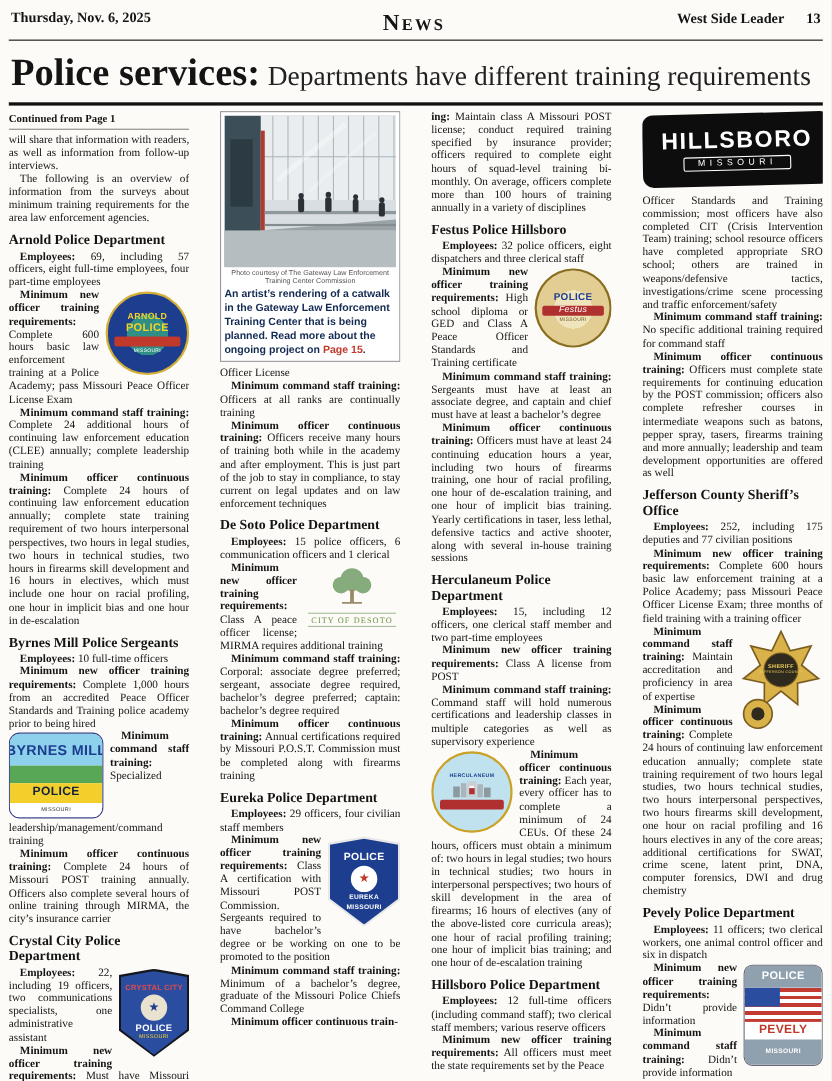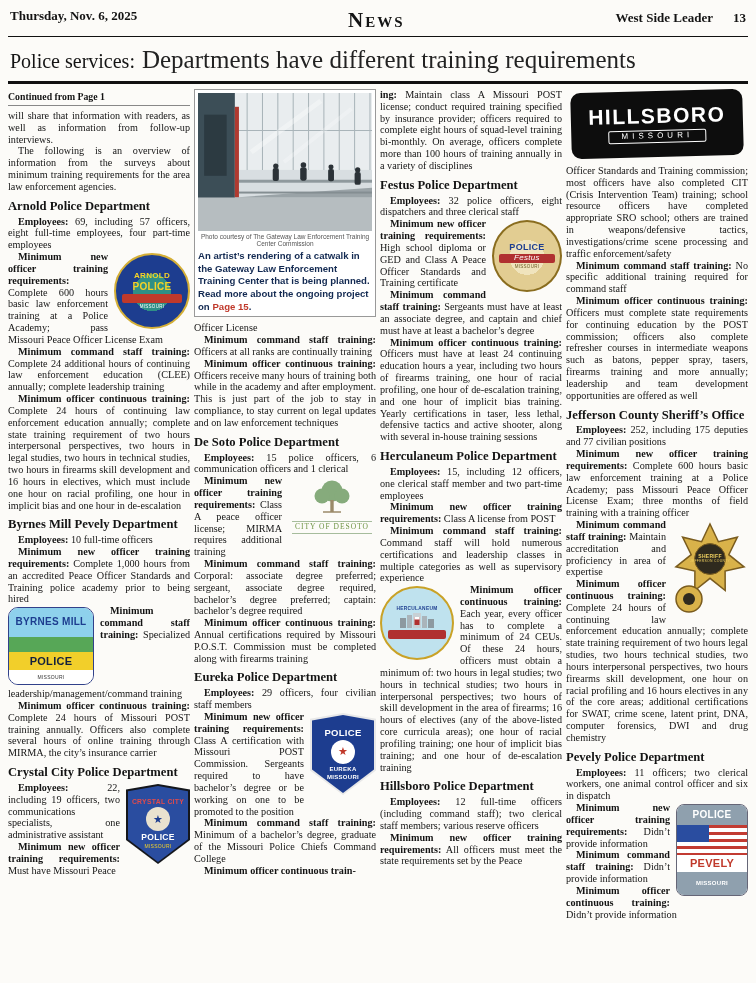--- a/index.html
+++ b/index.html
@@ -4,23 +4,23 @@
 <style>
   *{box-sizing:border-box;margin:0;padding:0}
   html,body{background:#e8e6e1}
   body{width:756px;height:983px;font-family:"Liberation Serif",serif;color:#141414}
   .page{width:756px;height:983px;background:#fcfbf8;overflow:hidden;padding:4px 8px;position:relative}
   .header-row{display:flex;justify-content:space-between;align-items:flex-start;padding:4px 2px 3px;border-bottom:1.4px solid #111}
   .hdr-date,.hdr-pub{font-weight:bold;font-size:13px}
   .hdr-section{font-variant:small-caps;font-weight:bold;font-size:21px;letter-spacing:2px}
   .hdr-page{font-weight:bold;font-size:13px;margin-left:16px}
   .headline{padding:9px 2px 7px;border-bottom:3px solid #111;white-space:nowrap;overflow:hidden}
-  .kicker{font-weight:normal;font-size:20px}
+  .kicker{font-weight:bold;font-size:35px}
   .subhead{font-size:25px;margin-left:7px;color:#222}
-  .columns{display:flex;gap:4px;padding-top:5px;height:888px}
+  .columns{display:flex;gap:28px;padding-top:5px;height:888px}
   .col{flex:1 1 0;overflow:hidden;text-align:justify;hyphens:auto}
   .continued{font-size:9.8px;font-weight:bold;padding:2px 0 3px;border-bottom:0.8px solid #888;margin-bottom:4px;text-align:left}
   .para{font-size:10.2px;line-height:1.16;text-indent:10px}
   .para.noind{text-indent:0}
   .lead{font-weight:bold}
   .sec-head{font-size:12.6px;line-height:1.1;margin:7px 0 2px;text-align:left}
   
   .photo-fig{border:1px solid #999;padding:3px;margin-bottom:5px;background:#fff}
   .photo{height:138px;background:#cfd6da;position:relative;overflow:hidden}
   .photo svg{display:block;width:100%;height:100%}
@@ -81,26 +81,26 @@
         <p class="para"><span class="lead">Employees:</span> 69, including 57 officers, eight full-time employees, four part-time employees</p>
         <div class="seal badge f-right" style="width: 76px; height: 76px; border: 2.5px solid rgb(212, 175, 55); background: radial-gradient(circle at 50% 52%, rgb(47, 143, 134) 0px, rgb(47, 143, 134) 36%, rgb(29, 61, 143) 36%);">
           <div class="bl" style="font-size: 8px; color: rgb(245, 211, 39); font-weight: bold;">ARNOLD</div>
           <div class="bl" style="font-size: 10px; color: rgb(245, 211, 39); font-weight: bold;">POLICE</div>
           <div class="ribbon" style="background: rgb(192, 57, 43);"></div>
           <div class="bl" style="font-size: 4.5px; color: rgb(255, 255, 255);">MISSOURI</div>
         </div>
         <p class="para"><span class="lead">Minimum new officer training requirements:</span> Complete 600 hours basic law enforcement training at a Police Academy; pass Missouri Peace Officer License Exam</p>
         <p class="para"><span class="lead">Minimum command staff training:</span> Complete 24 additional hours of continuing law enforcement education (CLEE) annually; complete leadership training</p>
         <p class="para"><span class="lead">Minimum officer continuous training:</span> Complete 24 hours of continuing law enforcement education annually; complete state training requirement of two hours interpersonal perspectives, two hours in legal studies, two hours in technical studies, two hours in firearms skill development and 16 hours in electives, which must include one hour on racial profiling, one hour in implicit bias and one hour in de-escalation</p>
-        <h3 class="sec-head">Byrnes Mill Pevely Department</h3>
+        <h3 class="sec-head">Byrnes Mill Police Sergeants</h3>
         <p class="para"><span class="lead">Employees:</span> 10 full-time officers</p>
         <p class="para"><span class="lead">Minimum new officer training requirements:</span> Complete 1,000 hours from an accredited Peace Officer Standards and Training police academy prior to being hired</p>
         <div class="bands badge f-left" style="width: 86px; height: 78px; border: 1.5px solid rgb(49, 65, 138); border-radius: 10px;">
           <div class="band" style="flex: 0 0 38%; background: rgb(142, 209, 236);">
-            <div class="bl" style="font-size: 10px; color: rgb(29, 61, 143); font-weight: bold;">BYRNES MILL</div>
+            <div class="bl" style="font-size: 13px; color: rgb(29, 61, 143); font-weight: bold;">BYRNES MILL</div>
           </div>
           <div class="band" style="flex: 0 0 20%; background: rgb(87, 167, 87);"></div>
           <div class="band" style="flex: 0 0 24%; background: rgb(242, 207, 42);">
             <div class="bl" style="font-size: 11px; color: rgb(20, 33, 61); font-weight: bold;">POLICE</div>
           </div>
           <div class="band" style="flex: 0 0 18%; background: rgb(255, 255, 255);">
             <div class="bl" style="font-size: 5px; color: rgb(51, 51, 51);">MISSOURI</div>
           </div>
         </div>
         <p class="para"><span class="lead">Minimum command staff training:</span> Specialized leadership/management/command training</p>
@@ -186,21 +186,21 @@
             <div class="bl" style="font-size: 6px; color: rgb(255, 255, 255); font-weight: bold;">EUREKA</div>
             <div class="bl" style="font-size: 6px; color: rgb(255, 255, 255); font-weight: bold;">MISSOURI</div>
           </div>
         </div>
         <p class="para"><span class="lead">Minimum new officer training requirements:</span> Class A certification with Missouri POST Commission. Sergeants required to have bachelor’s degree or be working on one to be promoted to the position</p>
         <p class="para"><span class="lead">Minimum command staff training:</span> Minimum of a bachelor’s degree, graduate of the Missouri Police Chiefs Command College</p>
         <p class="para"><span class="lead">Minimum officer continuous train-</span></p>
       </div>
       <div class="col">
         <p class="para noind"><span class="lead">ing:</span> Maintain class A Missouri POST license; conduct required training specified by insurance provider; officers required to complete eight hours of squad-level training bi-monthly. On average, officers complete more than 100 hours of training annually in a variety of disciplines</p>
-        <h3 class="sec-head">Festus Police Department</h3>
+        <h3 class="sec-head">Festus Police Hillsboro</h3>
         <p class="para"><span class="lead">Employees:</span> 32 police officers, eight dispatchers and three clerical staff</p>
         <div class="seal badge f-right" style="width: 70px; height: 72px; border: 2.5px solid rgb(138, 109, 31); background: radial-gradient(circle at 50% 52%, rgb(240, 228, 189) 0px, rgb(240, 228, 189) 36%, rgb(226, 205, 146) 36%);">
           <div class="bl" style="font-size: 9px; color: rgb(29, 61, 143); font-weight: bold;">POLICE</div>
           <div class="ribbon" style="background: rgb(176, 48, 48);">
             <div class="bl" style="font-size: 8px; color: rgb(255, 255, 255); font-weight: normal; font-style: italic;">Festus</div>
           </div>
           <div class="bl" style="font-size: 4.5px; color: rgb(107, 90, 36);">MISSOURI</div>
         </div>
         <p class="para"><span class="lead">Minimum new officer training requirements:</span> High school diploma or GED and Class A Peace Officer Standards and Training certificate</p>
         <p class="para"><span class="lead">Minimum command staff training:</span> Sergeants must have at least an associate degree, and captain and chief must have at least a bachelor’s degree</p>

